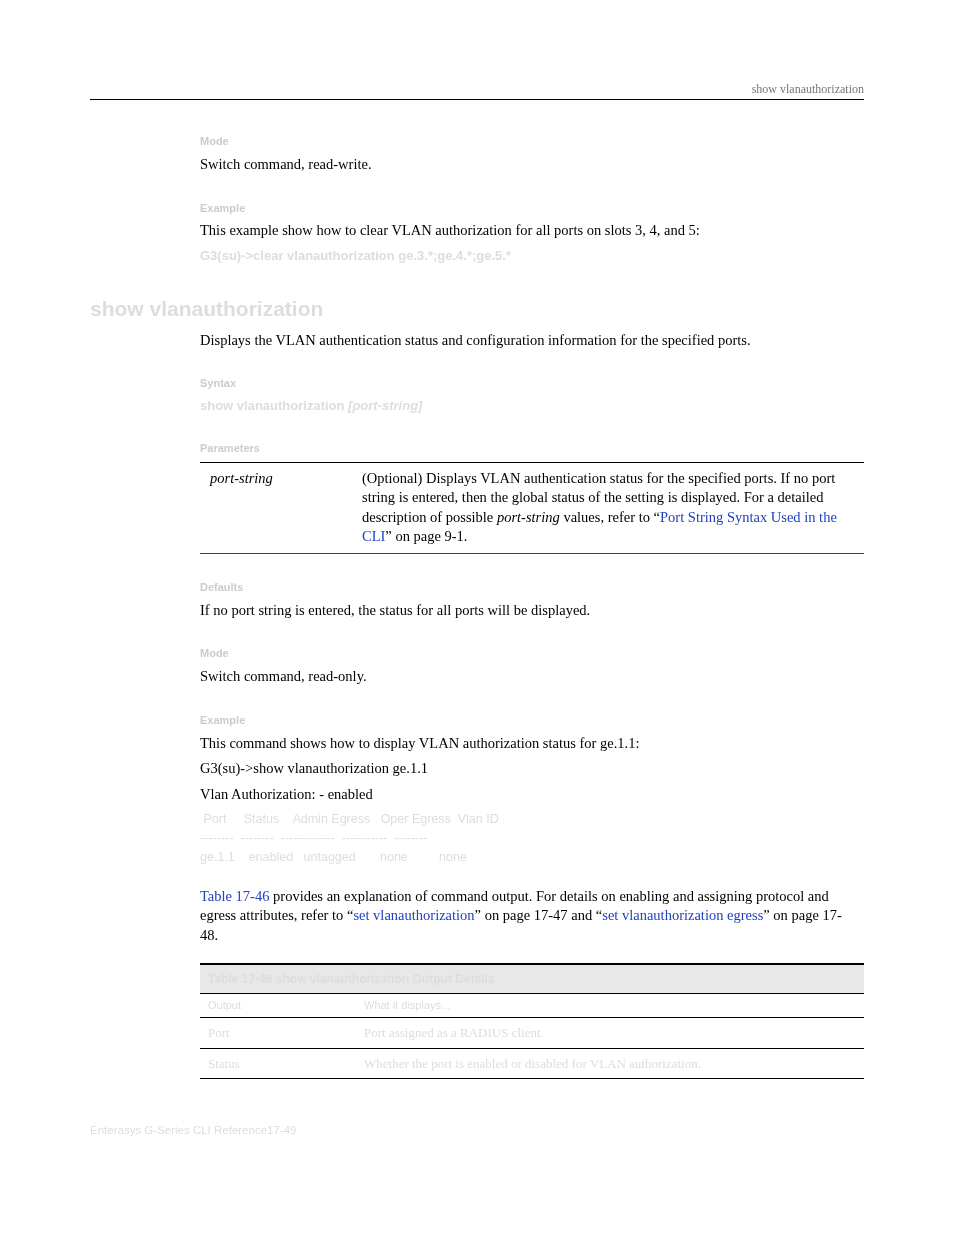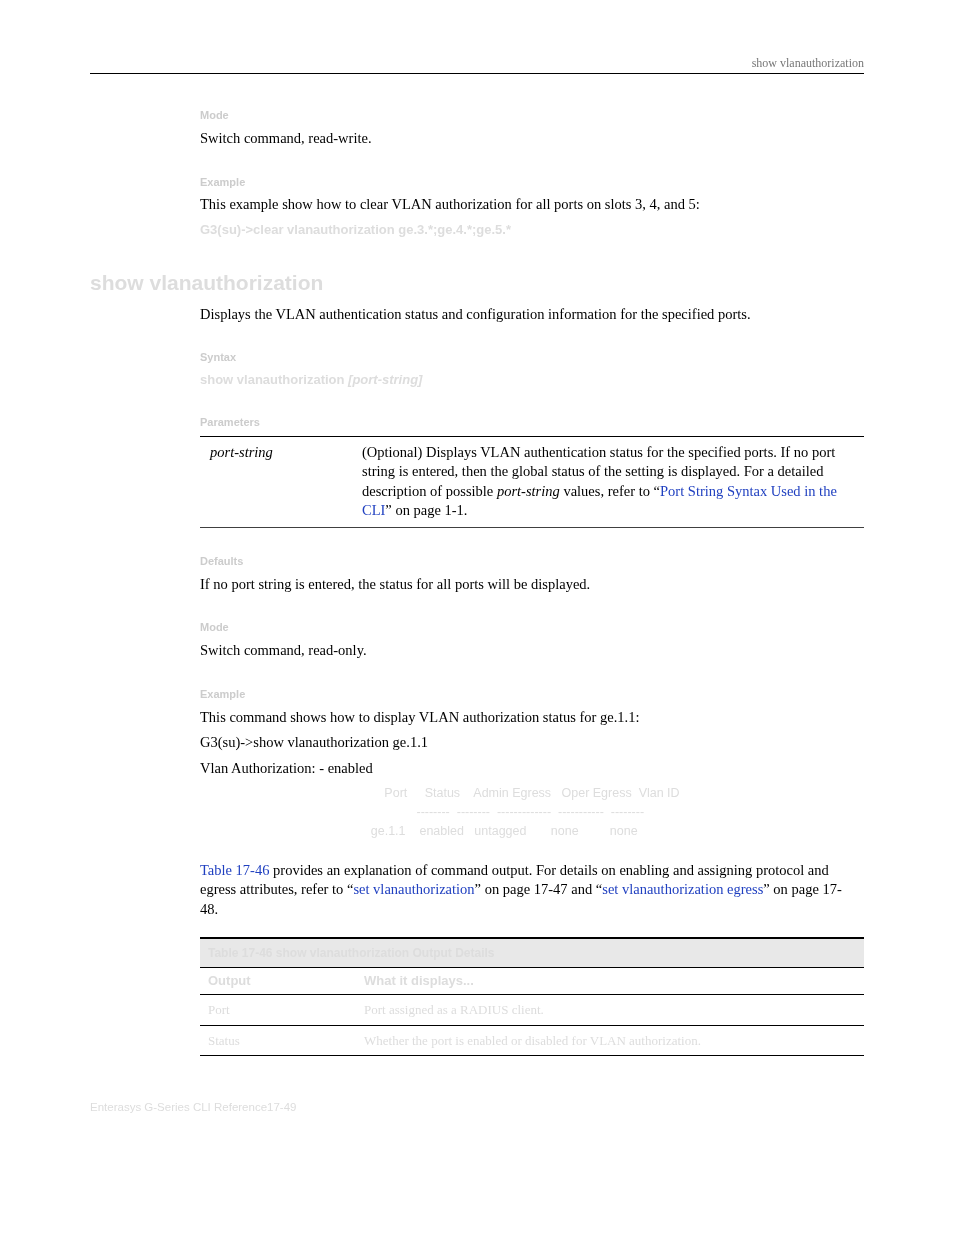--- a/index.html
+++ b/index.html
@@ -6,21 +6,21 @@
     margin: 0;
     padding: 0;
     font-family: "Palatino Linotype", "Book Antiqua", Palatino, serif;
     font-size: 14.5px;
     line-height: 1.35;
     color: #000;
     background: #fff;
     width: 954px;
   }
   .page {
-    padding: 55px 90px 60px 90px;
+    padding: 81px 90px 60px 90px;
     box-sizing: border-box;
   }
   .header-bar {
     border-bottom: 1.5px solid #000;
     text-align: right;
     font-size: 12px;
     color: #777;
     padding-bottom: 2px;
     margin-bottom: 34px;
   }
@@ -81,43 +81,42 @@
     border-bottom: 0;
     font-family: Arial, Helvetica, sans-serif;
     font-size: 12px;
     color: #ddd;
     font-weight: bold;
     padding: 6px 8px;
   }
   table.out th.col {
     text-align: left;
     font-family: Arial, Helvetica, sans-serif;
-    font-size: 13px;
-    color: #ddd;
-    font-weight: bold;
+    font-size: 11px;
+    color: #ddd;
+    font-weight: normal;
     border-top: 1px solid #000;
     border-bottom: 1px solid #000;
     padding: 4px 8px;
   }
   table.out td {
     border-bottom: 1px solid #000;
     font-size: 13px;
     color: #ddd;
     padding: 6px 8px;
     vertical-align: top;
   }
   table.out td.c1 { width: 140px; }
   .mono-block {
     font-family: Arial, Helvetica, sans-serif;
     font-size: 12.5px;
     color: #ddd;
     white-space: pre;
     line-height: 1.5;
     margin-top: 4px;
-    text-align: center;
   }
   .footer {
     display: flex;
     justify-content: flex-start;
     font-size: 11.5px;
     color: #ddd;
     font-family: Arial, Helvetica, sans-serif;
     margin-top: 44px;
   }
 </style>
@@ -145,21 +144,21 @@
     <div class="syntax-box">
       <span>show vlanauthorization </span><em>[port-string]</em>
     </div>
 
     <h3 class="sec">Parameters</h3>
     <table class="params">
       <tbody>
           <tr>
         <td class="p-name">port-string</td>
         <td>
-          <span>(Optional) Displays VLAN authentication status for the specified ports. If no port string is entered, then the global status of the setting is displayed. For a detailed description of possible </span><em class="inline">port-string</em><span> values, refer to “</span><span class="link">Port String Syntax Used in the CLI</span><span>” on page 1-1.</span>
+          <span>(Optional) Displays VLAN authentication status for the specified ports. If no port string is entered, then the global status of the setting is displayed. For a detailed description of possible </span><em class="inline">port-string</em><span> values, refer to “</span><span class="link">Port String Syntax Used in the CLI</span><span>” on page 9-1.</span>
         </td>
       </tr>
     </tbody>
       </table>
 
     <h3 class="sec">Defaults</h3>
     <p>If no port string is entered, the status for all ports will be displayed.</p>
 
     <h3 class="sec">Mode</h3>
     <p>Switch command, read-only.</p>

